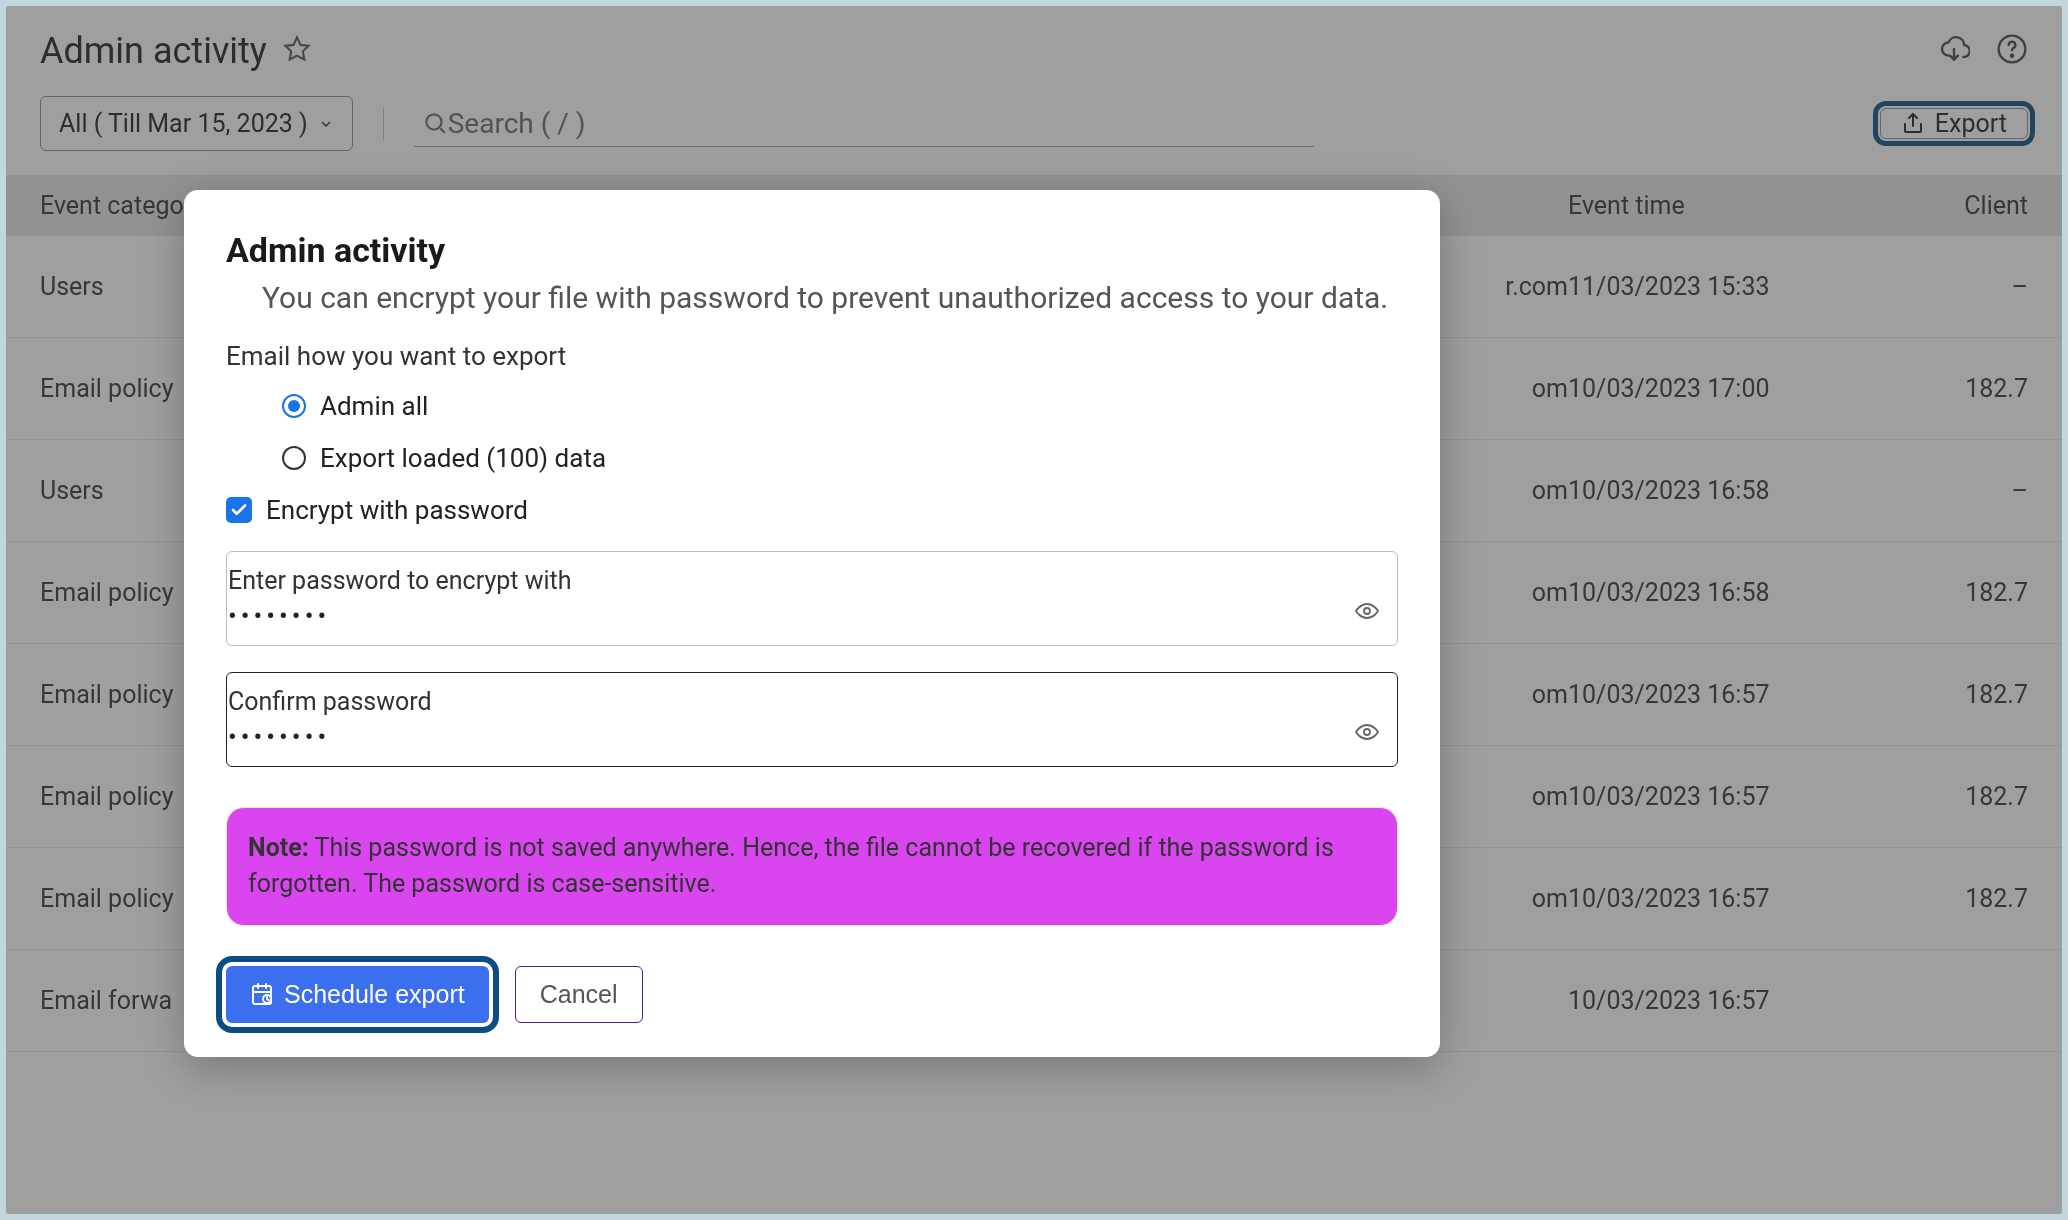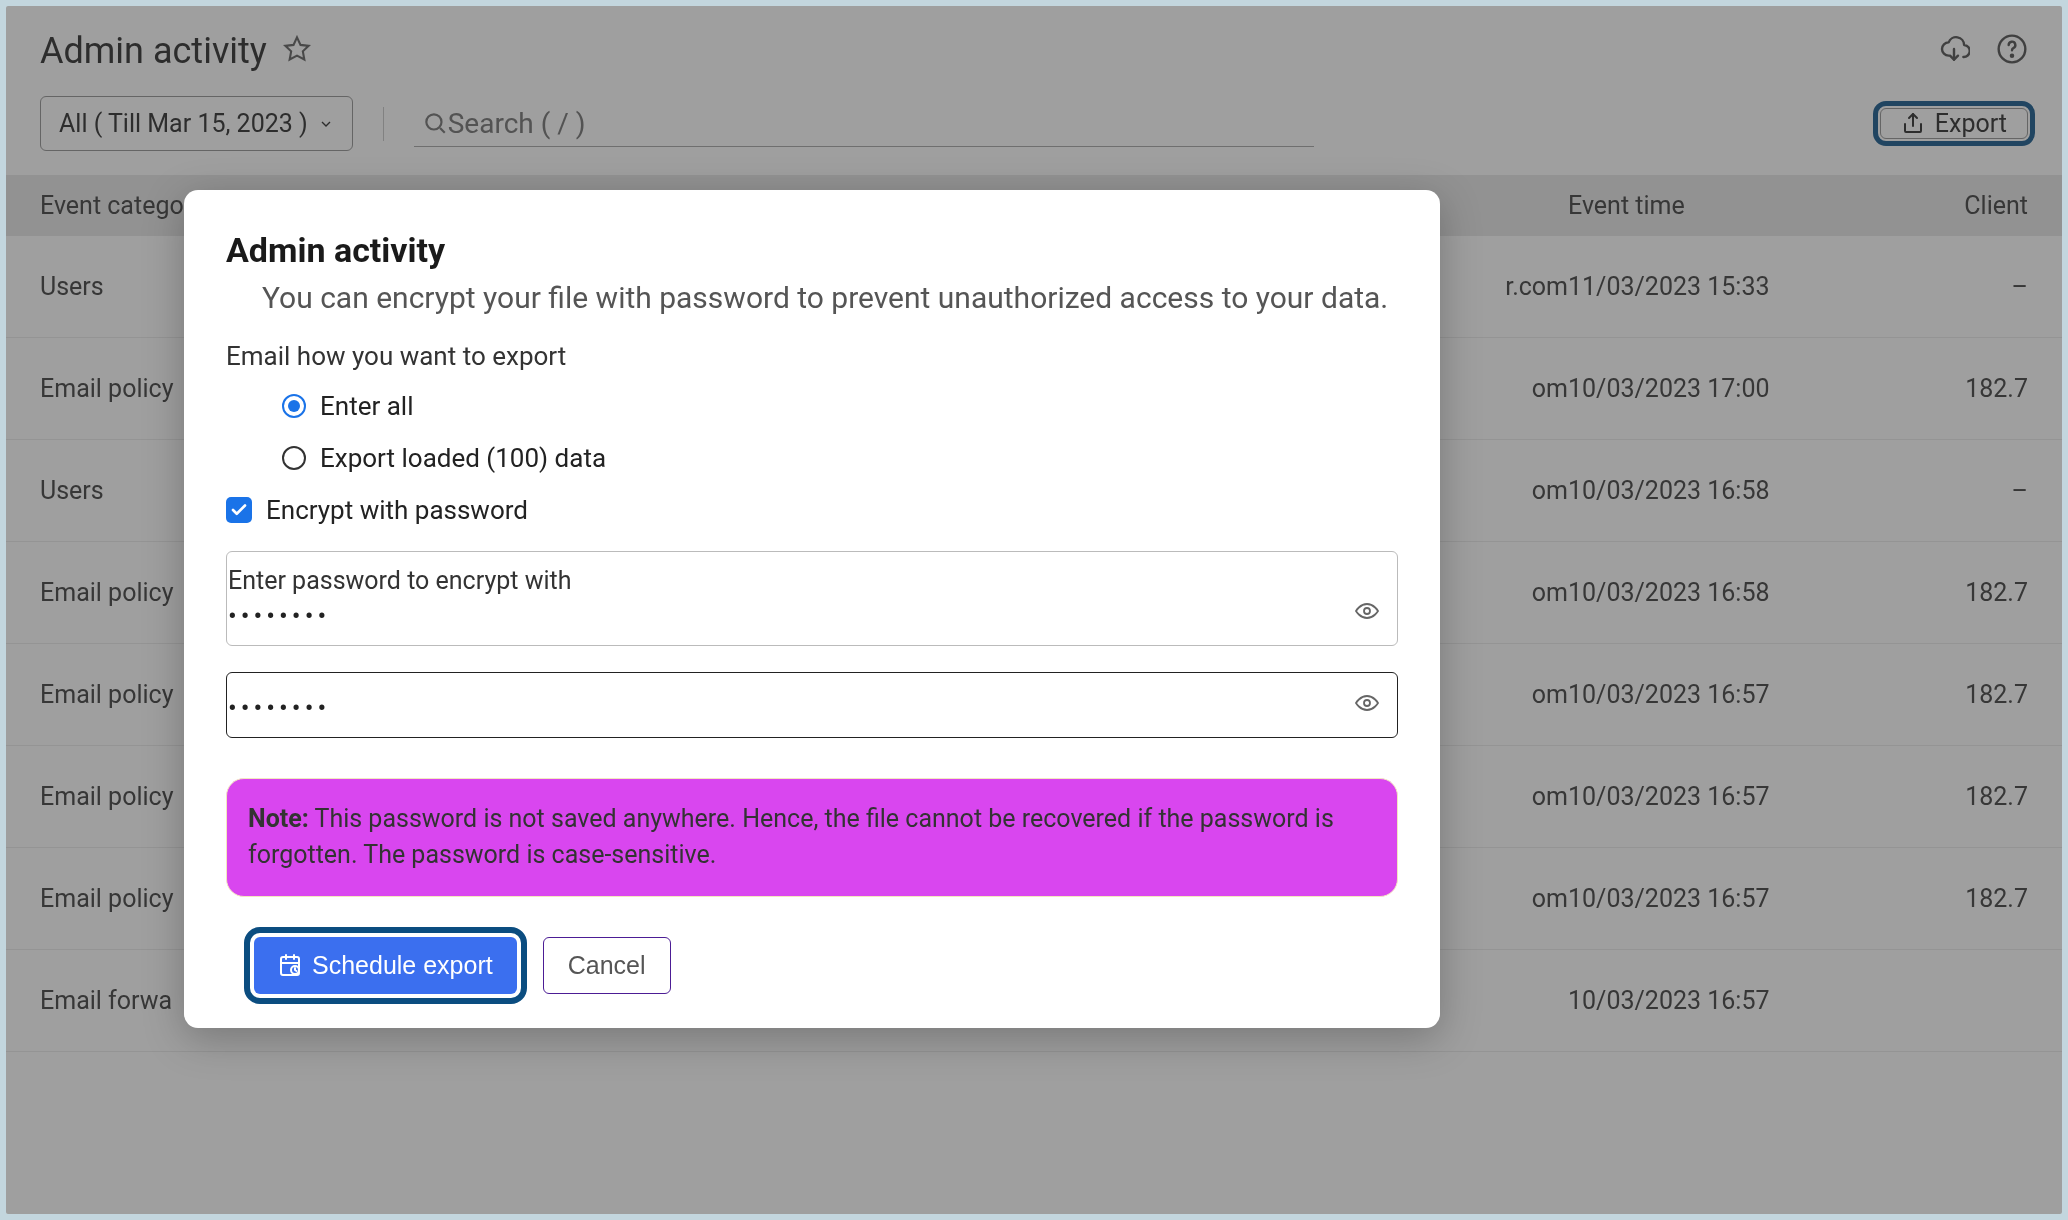--- a/index.html
+++ b/index.html
@@ -190,21 +190,20 @@
   .schedule-btn {
     background: #3b6fef;
     color: #fff;
     border: none;
     border-radius: 6px;
     padding: 14px 24px;
     font-size: 25px;
     display:flex; align-items:center; gap:10px;
     outline: 6px solid #0b4d80;
     outline-offset: 4px;
-    margin-left: 28px;
   }
   .cancel-btn {
     background:#fff; color:#555; border:1px solid #4c1d95;
     border-radius:6px; padding: 13px 24px; font-size:25px;
   }
 </style>
 </head>
 <body>
 
 <div class="frame">
@@ -322,21 +321,21 @@
   <div class="overlay"></div>
 
   <div class="modal">
     <div class="modal-title">Admin activity</div>
     <div class="modal-sub">You can encrypt your file with password to prevent unauthorized access to your data.</div>
     <div class="section-label">Email how you want to export</div>
 
     <div class="radio-group">
       <div class="radio-row">
         <span class="radio selected"></span>
-        <span>Enter all</span>
+        <span>Admin all</span>
       </div>
       <div class="radio-row">
         <span class="radio"></span>
         <span>Export loaded (100) data</span>
       </div>
     </div>
 
     <div class="check-row">
       <span class="checkbox">
         <svg viewBox="0 0 24 24" fill="none" stroke="#fff" stroke-width="3.5" stroke-linecap="round" stroke-linejoin="round">
@@ -351,20 +350,21 @@
       <div class="pw-dots">••••••••</div>
       <span class="eye">
         <svg width="24" height="24" viewBox="0 0 24 24" fill="none" stroke="currentColor" stroke-width="1.8">
             <path d="M1 12s4-7 11-7 11 7 11 7-4 7-11 7S1 12 1 12z"></path>
             <circle cx="12" cy="12" r="3"></circle>
           </svg>
       </span>
     </div>
 
     <div class="pw-field focused">
+      <div class="pw-label">Confirm password</div>
       <div class="pw-dots">••••••••</div>
       <span class="eye">
         <svg width="24" height="24" viewBox="0 0 24 24" fill="none" stroke="currentColor" stroke-width="1.8">
             <path d="M1 12s4-7 11-7 11 7 11 7-4 7-11 7S1 12 1 12z"></path>
             <circle cx="12" cy="12" r="3"></circle>
           </svg>
       </span>
     </div>
 
     <div class="note">

